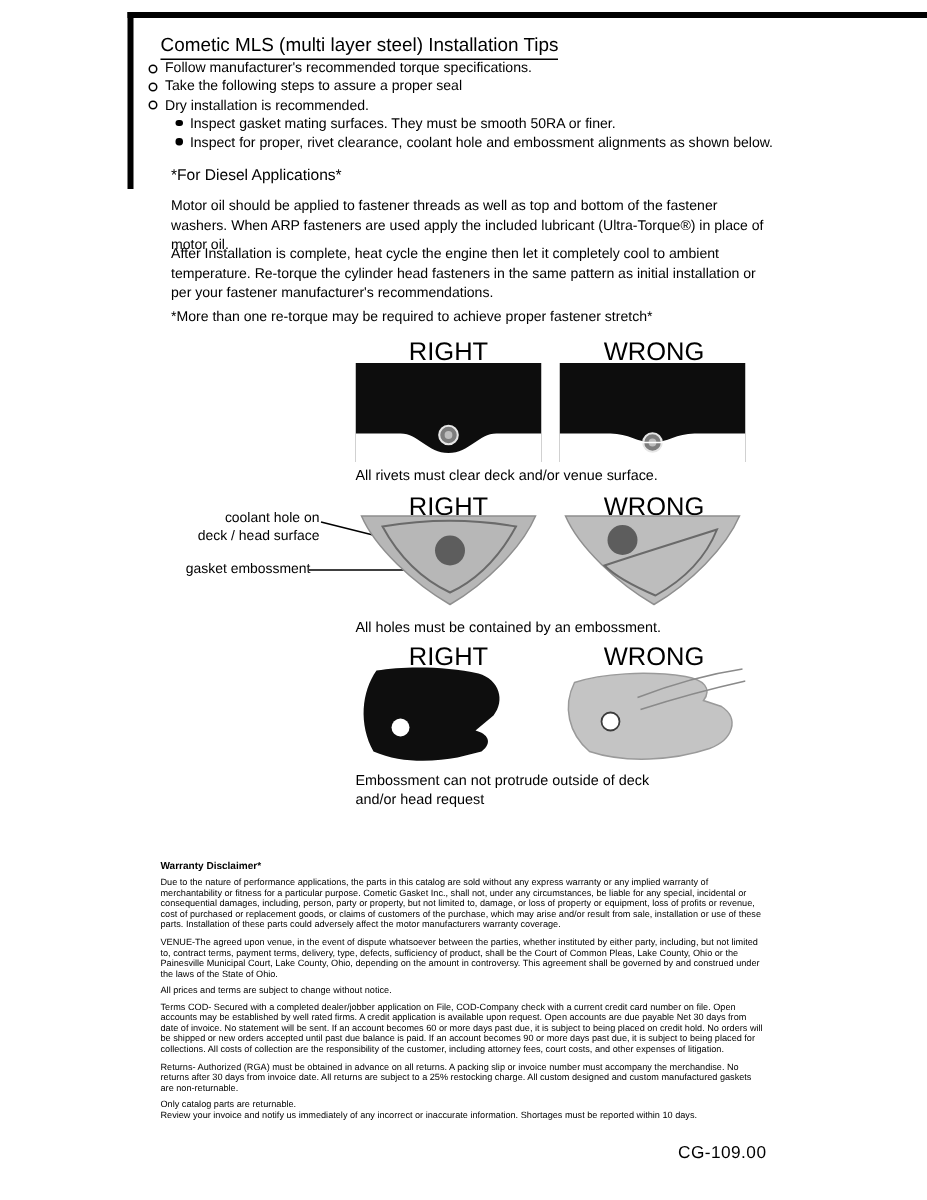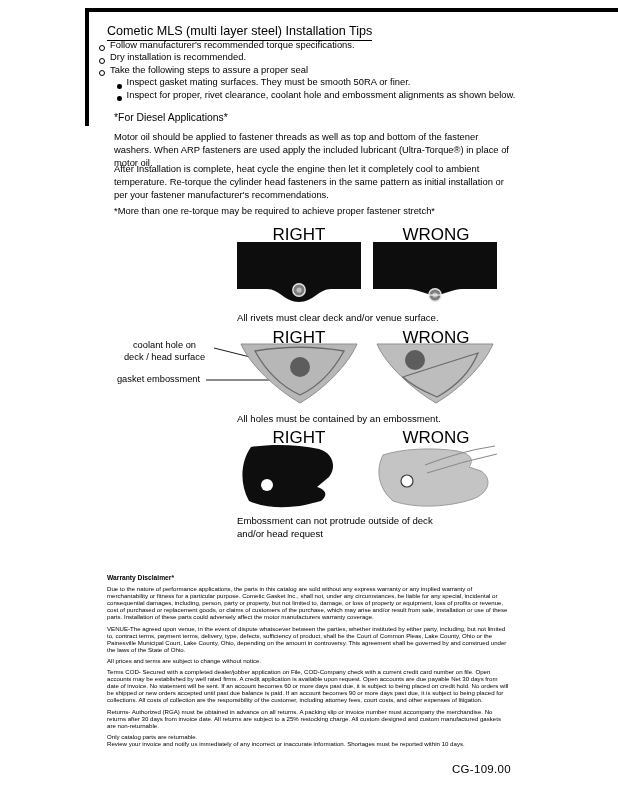--- a/index.html
+++ b/index.html
@@ -2,31 +2,31 @@
 <html><head>
 <meta charset="utf-8">
 <style>
   html,body{margin:0;padding:0}
   body{width:618px;height:800px;position:relative;background:#ffffff;
        font-family:"Liberation Sans",sans-serif;color:#000;overflow:hidden}
   .abs{position:absolute}
   .bar{background:#000}
   .title{font-size:12.6px;font-weight:normal;border-bottom:1.4px solid #000;
          padding-bottom:1.5px;white-space:nowrap;display:inline-block}
-  .bullet-row{display:flex;align-items:flex-end;font-size:9.4px;line-height:12.4px}
+  .bullet-row{display:flex;align-items:flex-start;font-size:9.4px;line-height:12.4px}
   .m-hollow{width:4px;height:4px;border:1px solid #000;border-radius:50%;
             margin:3.6px 5px 0 0;flex:none}
   .m-filled{width:4.6px;height:4.6px;background:#000;border-radius:50%;
             margin:3.6px 5px 0 0;flex:none}
   .sub{margin-left:18px}
   .diesel-h{font-size:10.4px;font-weight:normal;white-space:nowrap}
   .para{font-size:9.4px;line-height:13.2px;width:402px}
   .dlabel{font-size:17px;transform:translateX(-50%);white-space:nowrap}
   .caption{font-size:9.6px;line-height:13px;white-space:pre-line}
-  .ann{font-size:9.3px;line-height:11.8px;white-space:pre-line;text-align:center;width:97px}
+  .ann{font-size:9.3px;line-height:11.8px;white-space:pre-line;text-align:right;width:97px}
   .panel{position:absolute}
   .panel svg{display:block}
   .disc{width:404px;font-size:6.1px;line-height:7.1px}
   .disc h2{font-size:6.7px;font-weight:bold;margin:0 0 4px 0}
   .disc p{margin:0 0 4px 0}
   .disc p.tight{margin-bottom:0}
   .footer-code{font-size:11.5px;letter-spacing:.3px;white-space:nowrap}
 </style>
 </head>
 <body>
@@ -40,25 +40,25 @@
     <span class="title">Cometic MLS (multi layer steel) Installation Tips</span>
   </div>
 
   <div class="abs" style="left:99px;top:39px">
     <div class="bullet-row">
       <span class="m-hollow"></span>
       <span>Follow manufacturer's recommended torque specifications.</span>
     </div>
     <div class="bullet-row">
       <span class="m-hollow"></span>
-      <span>Dry installation is recommended.</span>
+      <span>Take the following steps to assure a proper seal</span>
     </div>
     <div class="bullet-row">
       <span class="m-hollow"></span>
-      <span>Take the following steps to assure a proper seal</span>
+      <span>Dry installation is recommended.</span>
     </div>
     <div class="bullet-row sub">
       <span class="m-filled"></span>
       <span>Inspect gasket mating surfaces.  They must be smooth 50RA or finer.</span>
     </div>
     <div class="bullet-row sub">
       <span class="m-filled"></span>
       <span>Inspect for proper, rivet clearance, coolant hole and embossment alignments as shown below.</span>
     </div>
   </div>

